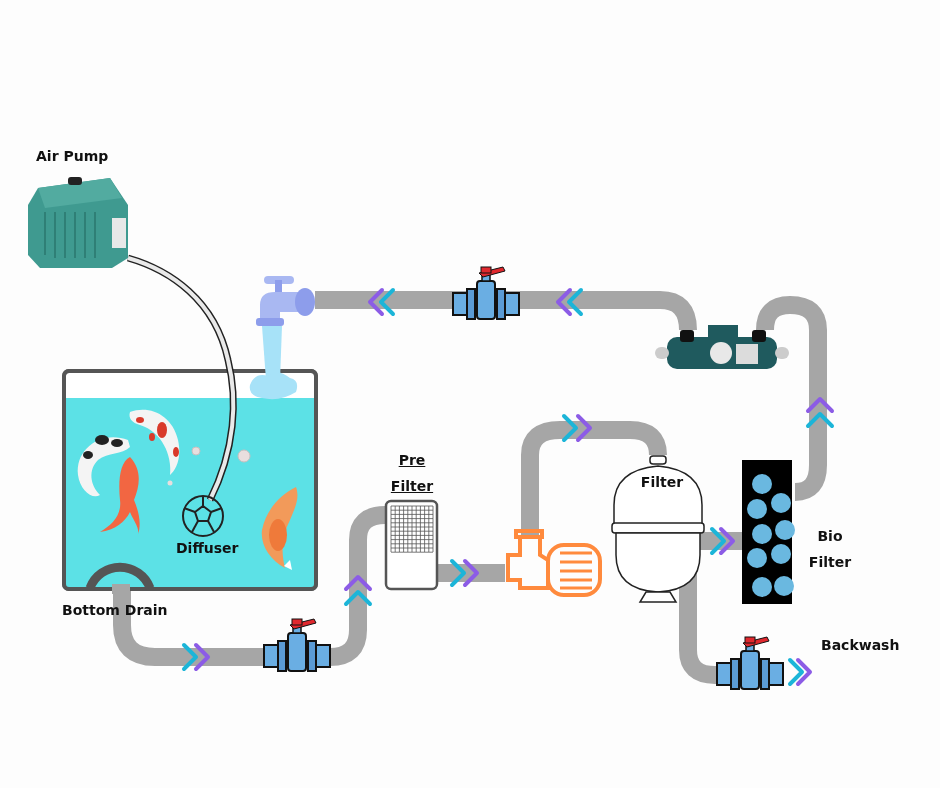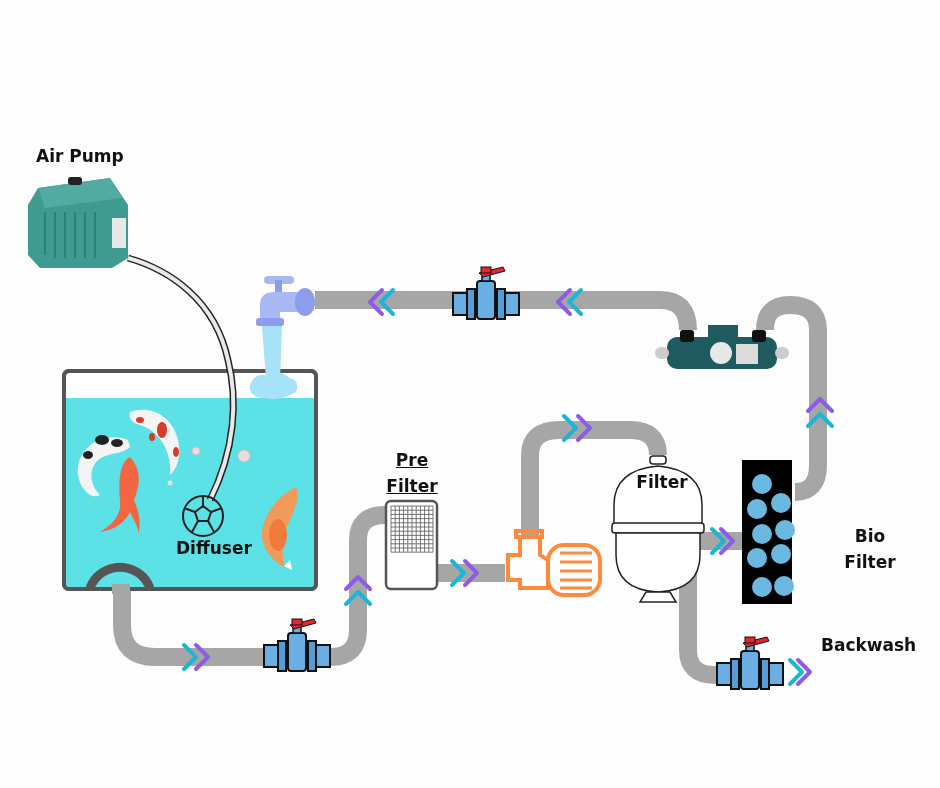--- a/index.html
+++ b/index.html
@@ -1,18 +1,18 @@
 <!DOCTYPE html>
 <html><head>
 <meta charset="utf-8">
 <style>
   html,body{margin:0;padding:0;background:#ffffff;}
   #stage{position:relative;width:940px;height:788px;overflow:hidden;background:#fdfdfd;font-family:"DejaVu Sans","Liberation Sans",sans-serif;}
   svg{position:absolute;left:0;top:0;}
-  .lbl{position:absolute;font-weight:bold;color:#111;font-size:17px;line-height:26px;text-align:center;white-space:nowrap;font-family:"DejaVu Sans","Liberation Sans",sans-serif;}
+  .lbl{position:absolute;font-weight:bold;color:#111;font-size:14px;line-height:26px;text-align:center;white-space:nowrap;font-family:"DejaVu Sans","Liberation Sans",sans-serif;}
 </style>
 </head>
 <body>
 
 <div id="stage">
 <svg width="940" height="788" viewBox="0 0 940 788">
   <defs>
     <marker id="none"></marker>
   </defs>
 
@@ -237,25 +237,26 @@
         <path d="M808 426 L820 414 L832 426" fill="none" stroke="#1cb5d8" stroke-width="4" stroke-linecap="round" stroke-linejoin="round"></path>
         <path d="M712 529 L724 541 L712 553" fill="none" stroke="#1cb5d8" stroke-width="4" stroke-linecap="round" stroke-linejoin="round"></path>
         <path d="M721 529 L733 541 L721 553" fill="none" stroke="#8c5ce6" stroke-width="4" stroke-linecap="round" stroke-linejoin="round"></path>
         <path d="M790 660 L802 672 L790 684" fill="none" stroke="#1cb5d8" stroke-width="4" stroke-linecap="round" stroke-linejoin="round"></path>
         <path d="M798 660 L810 672 L798 684" fill="none" stroke="#8c5ce6" stroke-width="4" stroke-linecap="round" stroke-linejoin="round"></path>
       </g>
 </svg>
 
 <div class="lbl" style="left:36px;top:143px;">Air Pump</div>
 <div class="lbl" style="left:176px;top:535px;">Diffuser</div>
+<div class="lbl" style="left:62px;top:597px;">Bottom Drain</div>
 <div class="lbl" style="left:382px;top:447px;width:60px;text-decoration:underline;">
   <div>Pre</div>
   <div>Filter</div>
 </div>
 <div class="lbl" style="left:602px;top:469px;width:120px;">
   <div>Filter</div>
 </div>
-<div class="lbl" style="left:800px;top:523px;width:60px;margin-left:40px;">
+<div class="lbl" style="left:800px;top:523px;width:60px;">
   <div>Bio</div>
   <div>Filter</div>
 </div>
 <div class="lbl" style="left:821px;top:632px;">Backwash</div>
 </div>
 
 </body></html>

